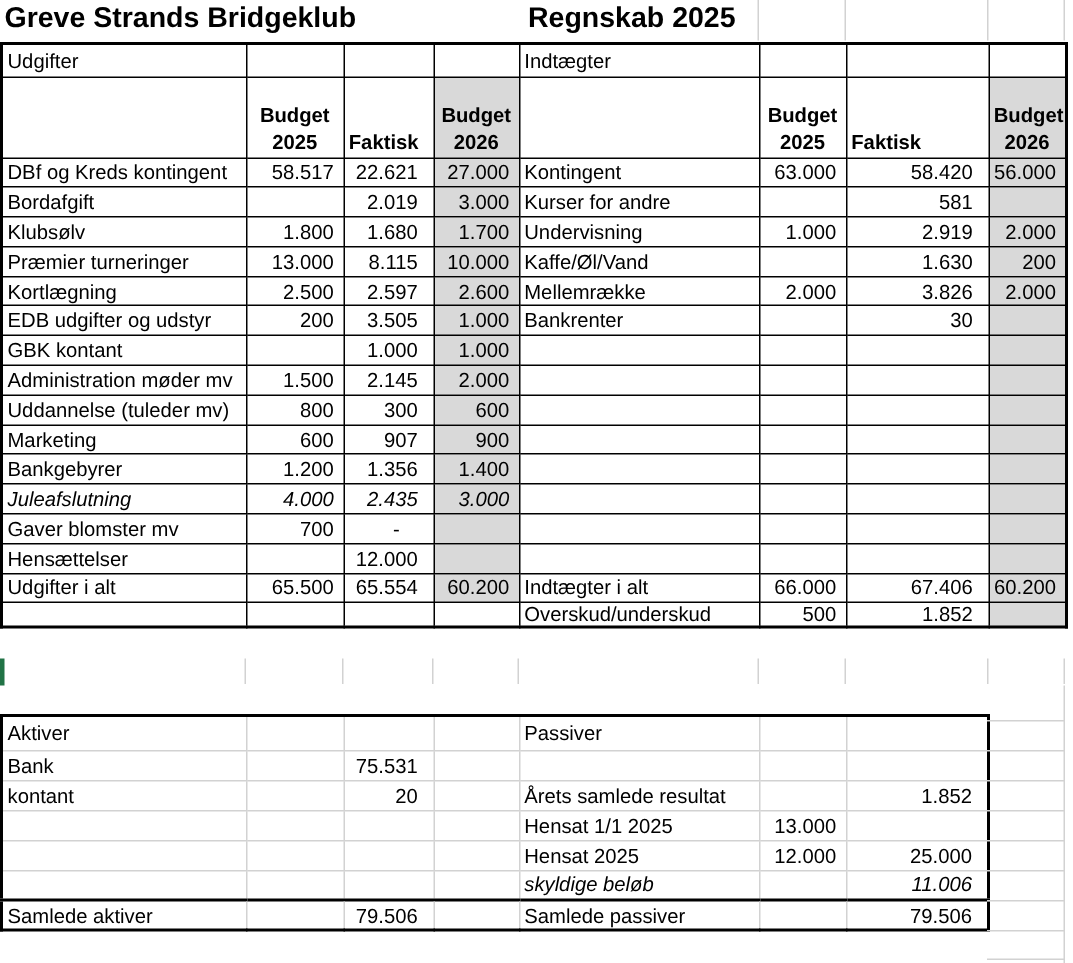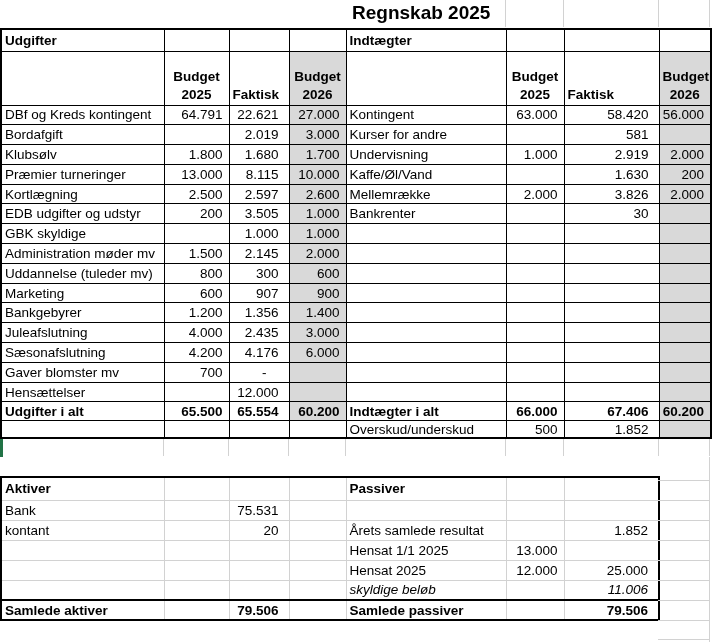--- a/index.html
+++ b/index.html
@@ -20,21 +20,21 @@
   #top-table td{border:1px solid #000;}
   #bottom-table{left:0;top:476px;width:658px;border:2px solid #000;}
   #bottom-table td{border:1px solid #d2d2d2;}
   #bottom-table tr.total td{border-top:2px solid #000;}
   td.num{text-align:right;padding-right:6px;}
   td.fakt{padding-right:10px;}
   td.dash{padding-right:22px;}
   td.gray{background:#d9d9d9;}
   td.hdr{font-weight:bold;vertical-align:bottom;white-space:pre-line;line-height:1.3;padding-bottom:1px;}
   td.center{text-align:center;}
-  tr.bold td{font-weight:bold;}
+  tr.bold td{font-weight:normal;}
   .strip{position:absolute;left:658px;top:457px;width:52px;height:185px;}
 </style>
 </head>
 <body>
 
 <div class="sheet">
 
   <div class="vline" style="left:505px;top:0;height:27px;"></div>
   <div class="vline" style="left:563px;top:0;height:27px;"></div>
   <div class="vline" style="left:658px;top:0;height:27px;"></div>
@@ -44,20 +44,21 @@
   <div class="vline" style="left:228px;top:439px;height:17px;"></div>
   <div class="vline" style="left:288px;top:439px;height:17px;"></div>
   <div class="vline" style="left:345px;top:439px;height:17px;"></div>
   <div class="vline" style="left:505px;top:439px;height:17px;"></div>
   <div class="vline" style="left:563px;top:439px;height:17px;"></div>
   <div class="vline" style="left:658px;top:439px;height:17px;"></div>
   <div class="vline" style="left:709px;top:439px;height:17px;"></div>
 
   <div class="marker"></div>
 
+  <div class="title" id="title-left">Greve Strands Bridgeklub</div>
   <div class="title" id="title-right">Regnskab 2025</div>
 
   <table id="top-table">
     <colgroup>
       <col style="width:163px">
         <col style="width:65px">
         <col style="width:60px">
         <col style="width:57px">
       <col style="width:160px">
         <col style="width:58px">
@@ -84,21 +85,21 @@
 2026</td>
           <td></td>
           <td class="hdr center">Budget
 2025</td>
           <td class="hdr">Faktisk</td>
           <td class="hdr center gray">Budget
 2026</td>
         </tr>
         <tr style="height: 19.8px;">
           <td>DBf og Kreds kontingent</td>
-          <td class="num">64.791</td>
+          <td class="num">58.517</td>
           <td class="num fakt">22.621</td>
           <td class="num gray">27.000</td>
           <td>Kontingent</td>
           <td class="num">63.000</td>
           <td class="num fakt">58.420</td>
           <td class="num gray">56.000</td>
         </tr>
         <tr style="height: 19.8px;">
           <td>Bordafgift</td>
           <td class="num"></td>
@@ -143,21 +144,21 @@
           <td>EDB udgifter og udstyr</td>
           <td class="num">200</td>
           <td class="num fakt">3.505</td>
           <td class="num gray">1.000</td>
           <td>Bankrenter</td>
           <td class="num"></td>
           <td class="num fakt">30</td>
           <td class="num gray"></td>
         </tr>
         <tr style="height: 19.8px;">
-          <td>GBK skyldige</td>
+          <td>GBK kontant</td>
           <td class="num"></td>
           <td class="num fakt">1.000</td>
           <td class="num gray">1.000</td>
           <td></td>
           <td class="num"></td>
           <td class="num fakt"></td>
           <td class="num gray"></td>
         </tr>
         <tr style="height: 19.8px;">
           <td>Administration møder mv</td>
@@ -192,35 +193,25 @@
         <tr style="height: 19.8px;">
           <td>Bankgebyrer</td>
           <td class="num">1.200</td>
           <td class="num fakt">1.356</td>
           <td class="num gray">1.400</td>
           <td></td>
           <td class="num"></td>
           <td class="num fakt"></td>
           <td class="num gray"></td>
         </tr>
-        <tr style="height: 19.8px;">
+        <tr style="height: 19.8px; font-style: italic;">
           <td>Juleafslutning</td>
           <td class="num">4.000</td>
           <td class="num fakt">2.435</td>
           <td class="num gray">3.000</td>
-          <td></td>
-          <td class="num"></td>
-          <td class="num fakt"></td>
-          <td class="num gray"></td>
-        </tr>
-        <tr style="height: 19.8px;">
-          <td>Sæsonafslutning</td>
-          <td class="num">4.200</td>
-          <td class="num fakt">4.176</td>
-          <td class="num gray">6.000</td>
           <td></td>
           <td class="num"></td>
           <td class="num fakt"></td>
           <td class="num gray"></td>
         </tr>
         <tr style="height: 19.8px;">
           <td>Gaver blomster mv</td>
           <td class="num">700</td>
           <td class="num fakt dash">-</td>
           <td class="num gray"></td>

